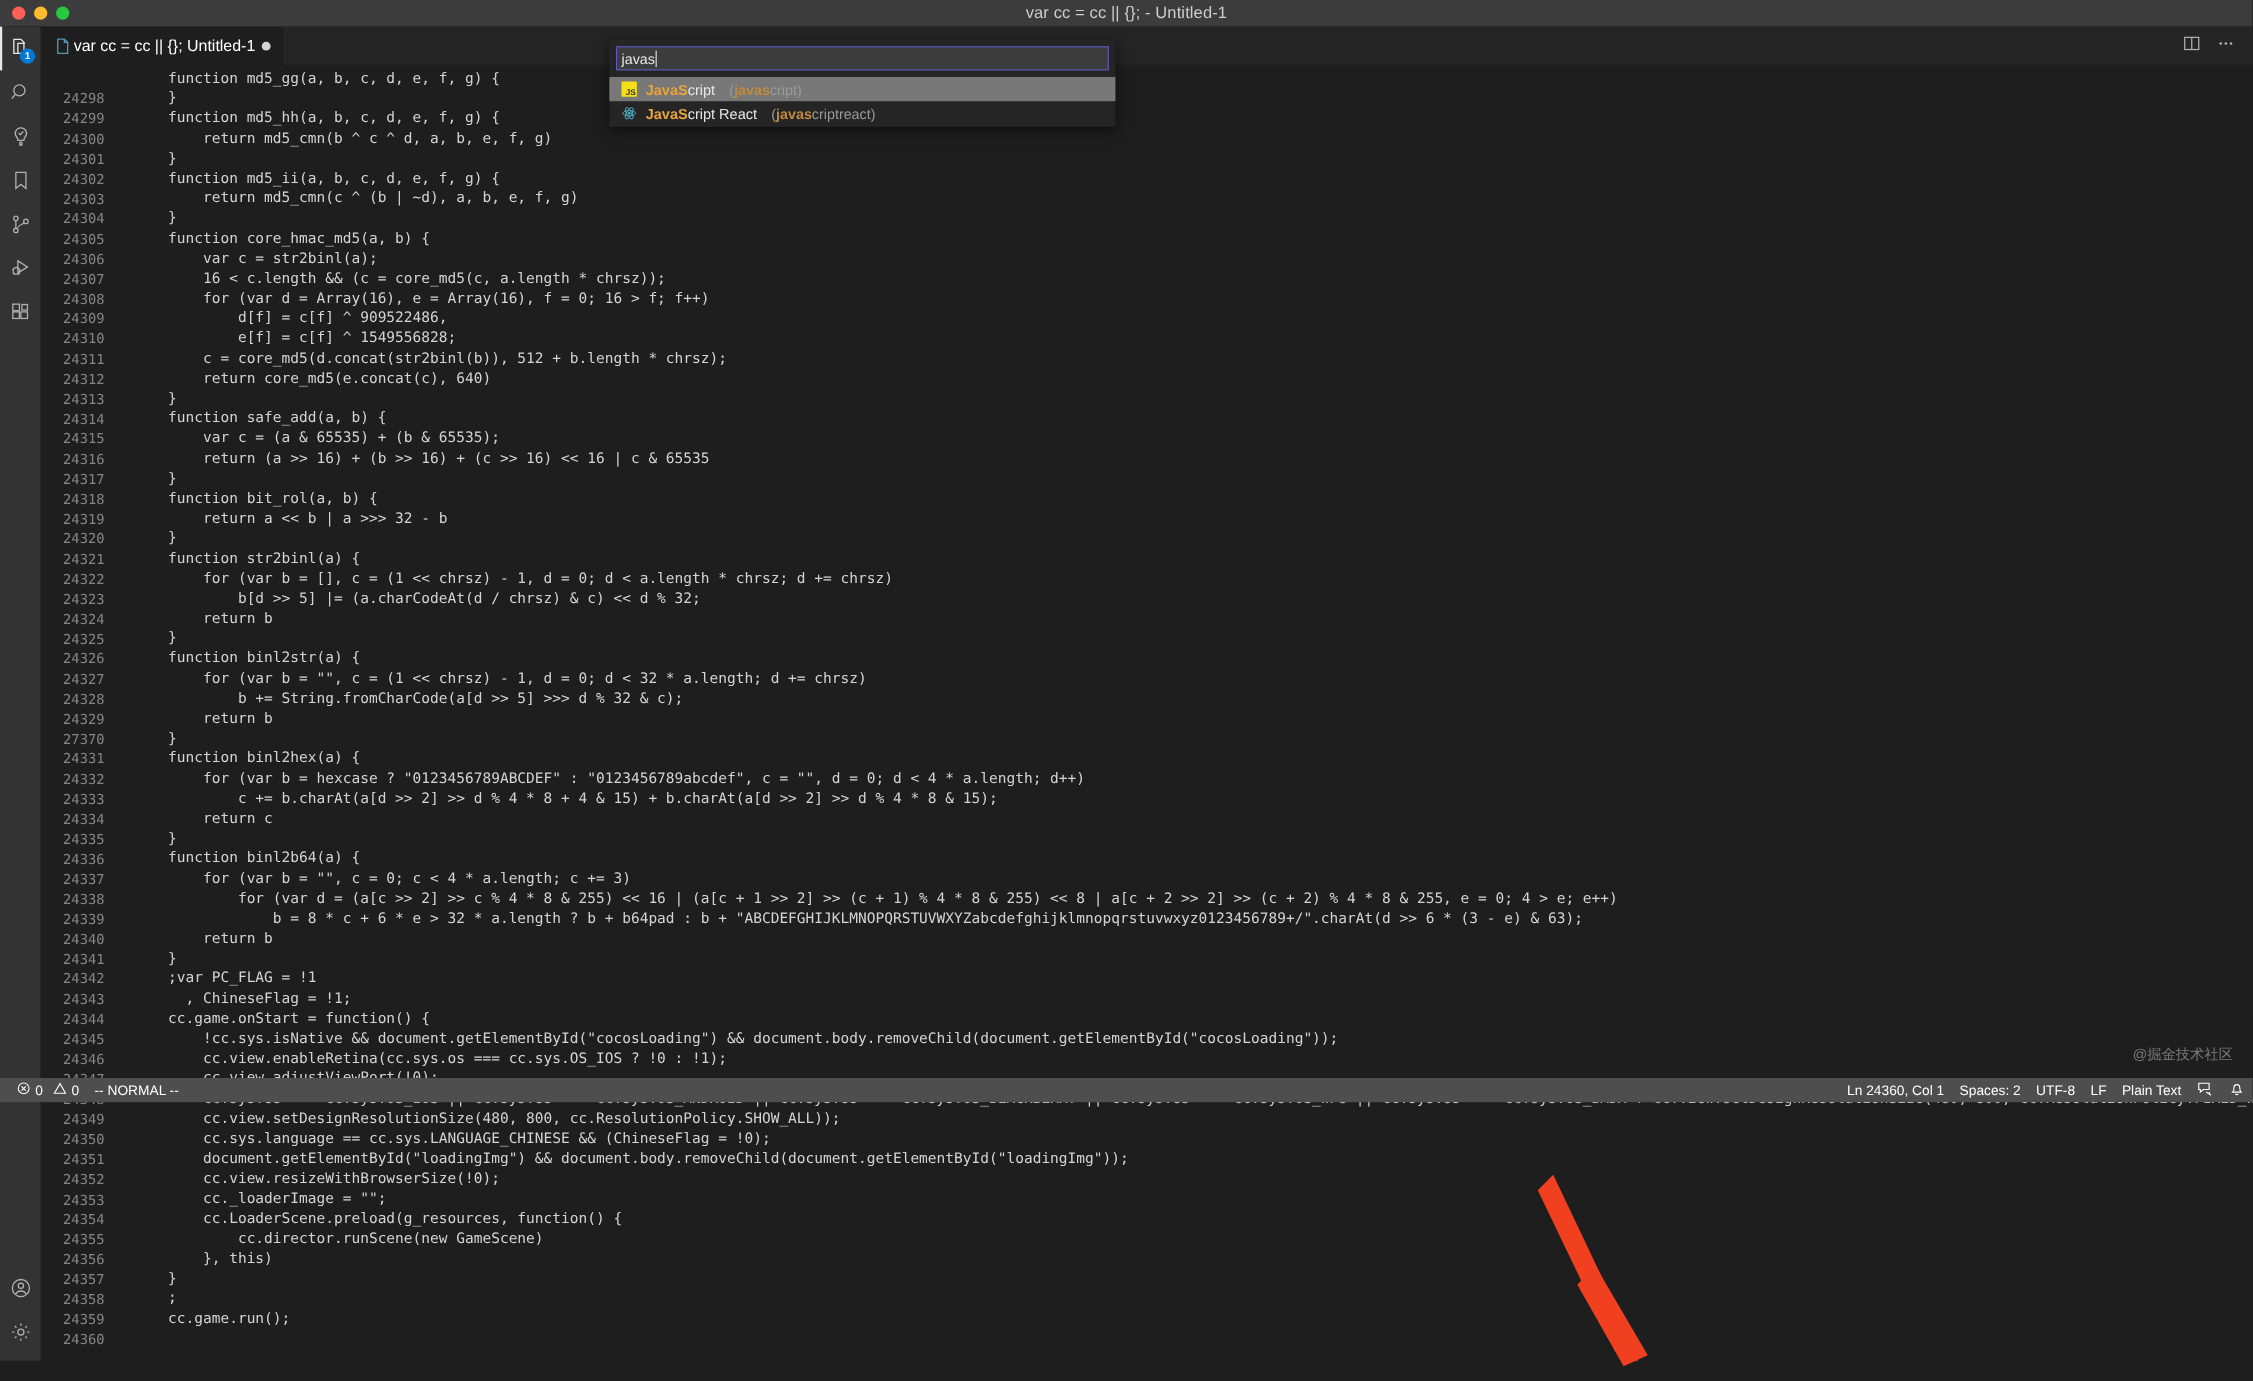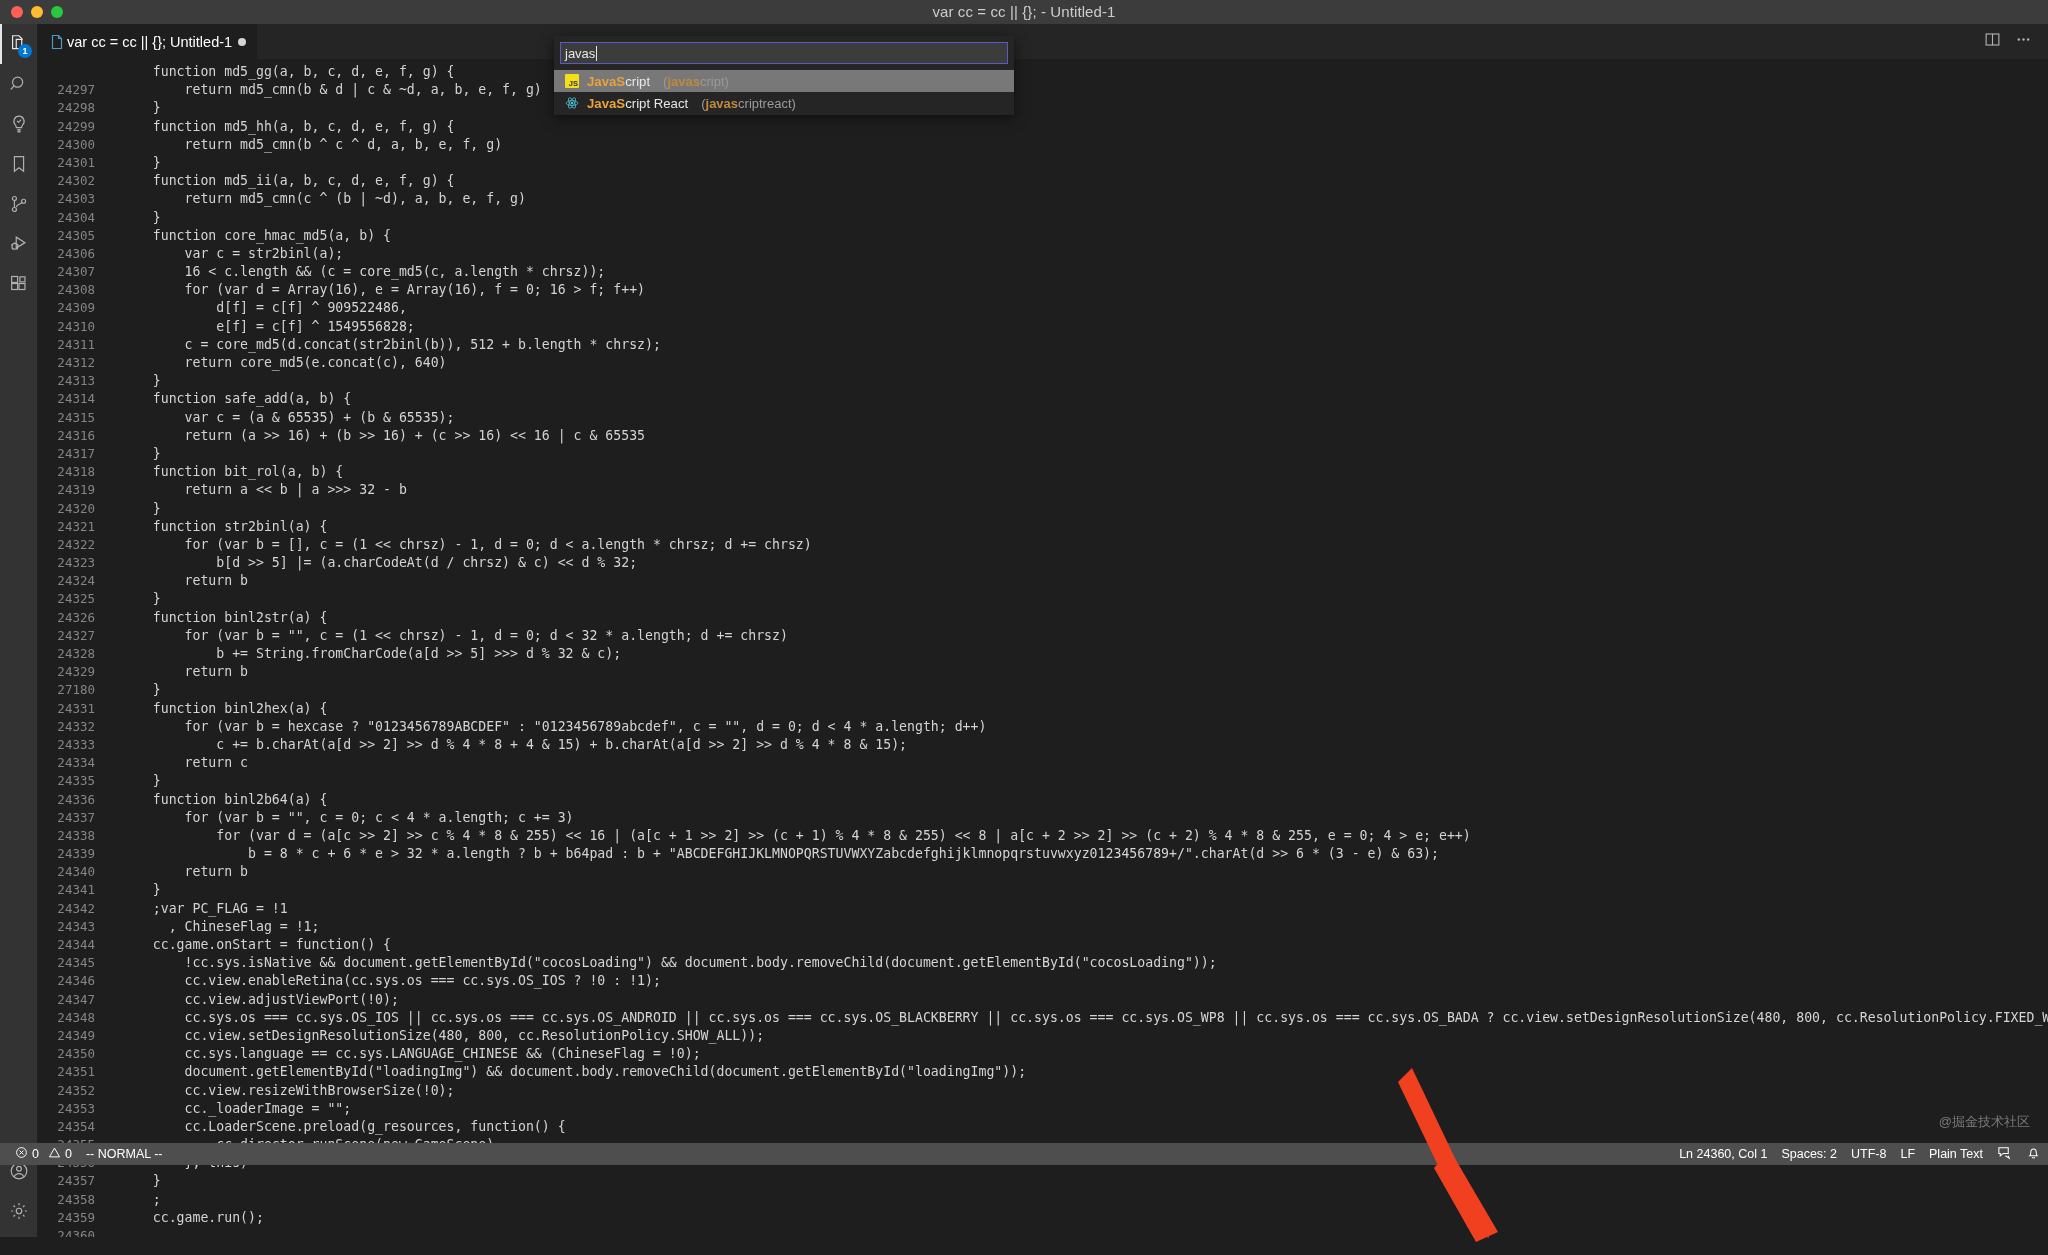--- a/index.html
+++ b/index.html
@@ -4,21 +4,21 @@
 <style>
   * { box-sizing: border-box; margin: 0; padding: 0; }
   html, body {
     width: 2048px; height: 1255px;
     background: #1e1e1e;
     font-family: "Liberation Sans", sans-serif;
     overflow: hidden;
   }
   #app {
     position: relative;
-    width: 2048px; height: 1165px;
+    width: 2048px; height: 1002px;
     background: #000000;
   }
 
   
   .titlebar {
     position: absolute; top: 0; left: 0;
     width: 2048px; height: 24px;
     background: #3c3c3c;
     display: flex; align-items: center;
     z-index: 40;
@@ -381,21 +381,20 @@
             <circle cx="10" cy="10" r="1.4"></circle>
             <circle cx="15.5" cy="10" r="1.4"></circle>
           </svg>
         </span>
       </div>
     </div>
 
     <div class="codearea">
       <div class="code-scroll" id="code-lines">
           <div class="line"><div class="gutter"></div><div class="code">    function md5_gg(a, b, c, d, e, f, g) {</div></div>
-          <div class="line"><div class="gutter">24297</div><div class="code">        return md5_cmn(b &amp; d | c &amp; ~d, a, b, e, f, g)</div></div>
           <div class="line"><div class="gutter">24298</div><div class="code">    }</div></div>
           <div class="line"><div class="gutter">24299</div><div class="code">    function md5_hh(a, b, c, d, e, f, g) {</div></div>
           <div class="line"><div class="gutter">24300</div><div class="code">        return md5_cmn(b ^ c ^ d, a, b, e, f, g)</div></div>
           <div class="line"><div class="gutter">24301</div><div class="code">    }</div></div>
           <div class="line"><div class="gutter">24302</div><div class="code">    function md5_ii(a, b, c, d, e, f, g) {</div></div>
           <div class="line"><div class="gutter">24303</div><div class="code">        return md5_cmn(c ^ (b | ~d), a, b, e, f, g)</div></div>
           <div class="line"><div class="gutter">24304</div><div class="code">    }</div></div>
           <div class="line"><div class="gutter">24305</div><div class="code">    function core_hmac_md5(a, b) {</div></div>
           <div class="line"><div class="gutter">24306</div><div class="code">        var c = str2binl(a);</div></div>
           <div class="line"><div class="gutter">24307</div><div class="code">        16 &lt; c.length &amp;&amp; (c = core_md5(c, a.length * chrsz));</div></div>
@@ -414,21 +413,21 @@
           <div class="line"><div class="gutter">24320</div><div class="code">    }</div></div>
           <div class="line"><div class="gutter">24321</div><div class="code">    function str2binl(a) {</div></div>
           <div class="line"><div class="gutter">24322</div><div class="code">        for (var b = [], c = (1 &lt;&lt; chrsz) - 1, d = 0; d &lt; a.length * chrsz; d += chrsz)</div></div>
           <div class="line"><div class="gutter">24323</div><div class="code">            b[d &gt;&gt; 5] |= (a.charCodeAt(d / chrsz) &amp; c) &lt;&lt; d % 32;</div></div>
           <div class="line"><div class="gutter">24324</div><div class="code">        return b</div></div>
           <div class="line"><div class="gutter">24325</div><div class="code">    }</div></div>
           <div class="line"><div class="gutter">24326</div><div class="code">    function binl2str(a) {</div></div>
           <div class="line"><div class="gutter">24327</div><div class="code">        for (var b = "", c = (1 &lt;&lt; chrsz) - 1, d = 0; d &lt; 32 * a.length; d += chrsz)</div></div>
           <div class="line"><div class="gutter">24328</div><div class="code">            b += String.fromCharCode(a[d &gt;&gt; 5] &gt;&gt;&gt; d % 32 &amp; c);</div></div>
           <div class="line"><div class="gutter">24329</div><div class="code">        return b</div></div>
-          <div class="line"><div class="gutter">27180</div><div class="code">    }</div></div>
+          <div class="line"><div class="gutter">27370</div><div class="code">    }</div></div>
           <div class="line"><div class="gutter">24331</div><div class="code">    function binl2hex(a) {</div></div>
           <div class="line"><div class="gutter">24332</div><div class="code">        for (var b = hexcase ? "0123456789ABCDEF" : "0123456789abcdef", c = "", d = 0; d &lt; 4 * a.length; d++)</div></div>
           <div class="line"><div class="gutter">24333</div><div class="code">            c += b.charAt(a[d &gt;&gt; 2] &gt;&gt; d % 4 * 8 + 4 &amp; 15) + b.charAt(a[d &gt;&gt; 2] &gt;&gt; d % 4 * 8 &amp; 15);</div></div>
           <div class="line"><div class="gutter">24334</div><div class="code">        return c</div></div>
           <div class="line"><div class="gutter">24335</div><div class="code">    }</div></div>
           <div class="line"><div class="gutter">24336</div><div class="code">    function binl2b64(a) {</div></div>
           <div class="line"><div class="gutter">24337</div><div class="code">        for (var b = "", c = 0; c &lt; 4 * a.length; c += 3)</div></div>
           <div class="line"><div class="gutter">24338</div><div class="code">            for (var d = (a[c &gt;&gt; 2] &gt;&gt; c % 4 * 8 &amp; 255) &lt;&lt; 16 | (a[c + 1 &gt;&gt; 2] &gt;&gt; (c + 1) % 4 * 8 &amp; 255) &lt;&lt; 8 | a[c + 2 &gt;&gt; 2] &gt;&gt; (c + 2) % 4 * 8 &amp; 255, e = 0; 4 &gt; e; e++)</div></div>
           <div class="line"><div class="gutter">24339</div><div class="code">                b = 8 * c + 6 * e &gt; 32 * a.length ? b + b64pad : b + "ABCDEFGHIJKLMNOPQRSTUVWXYZabcdefghijklmnopqrstuvwxyz0123456789+/".charAt(d &gt;&gt; 6 * (3 - e) &amp; 63);</div></div>
           <div class="line"><div class="gutter">24340</div><div class="code">        return b</div></div>

